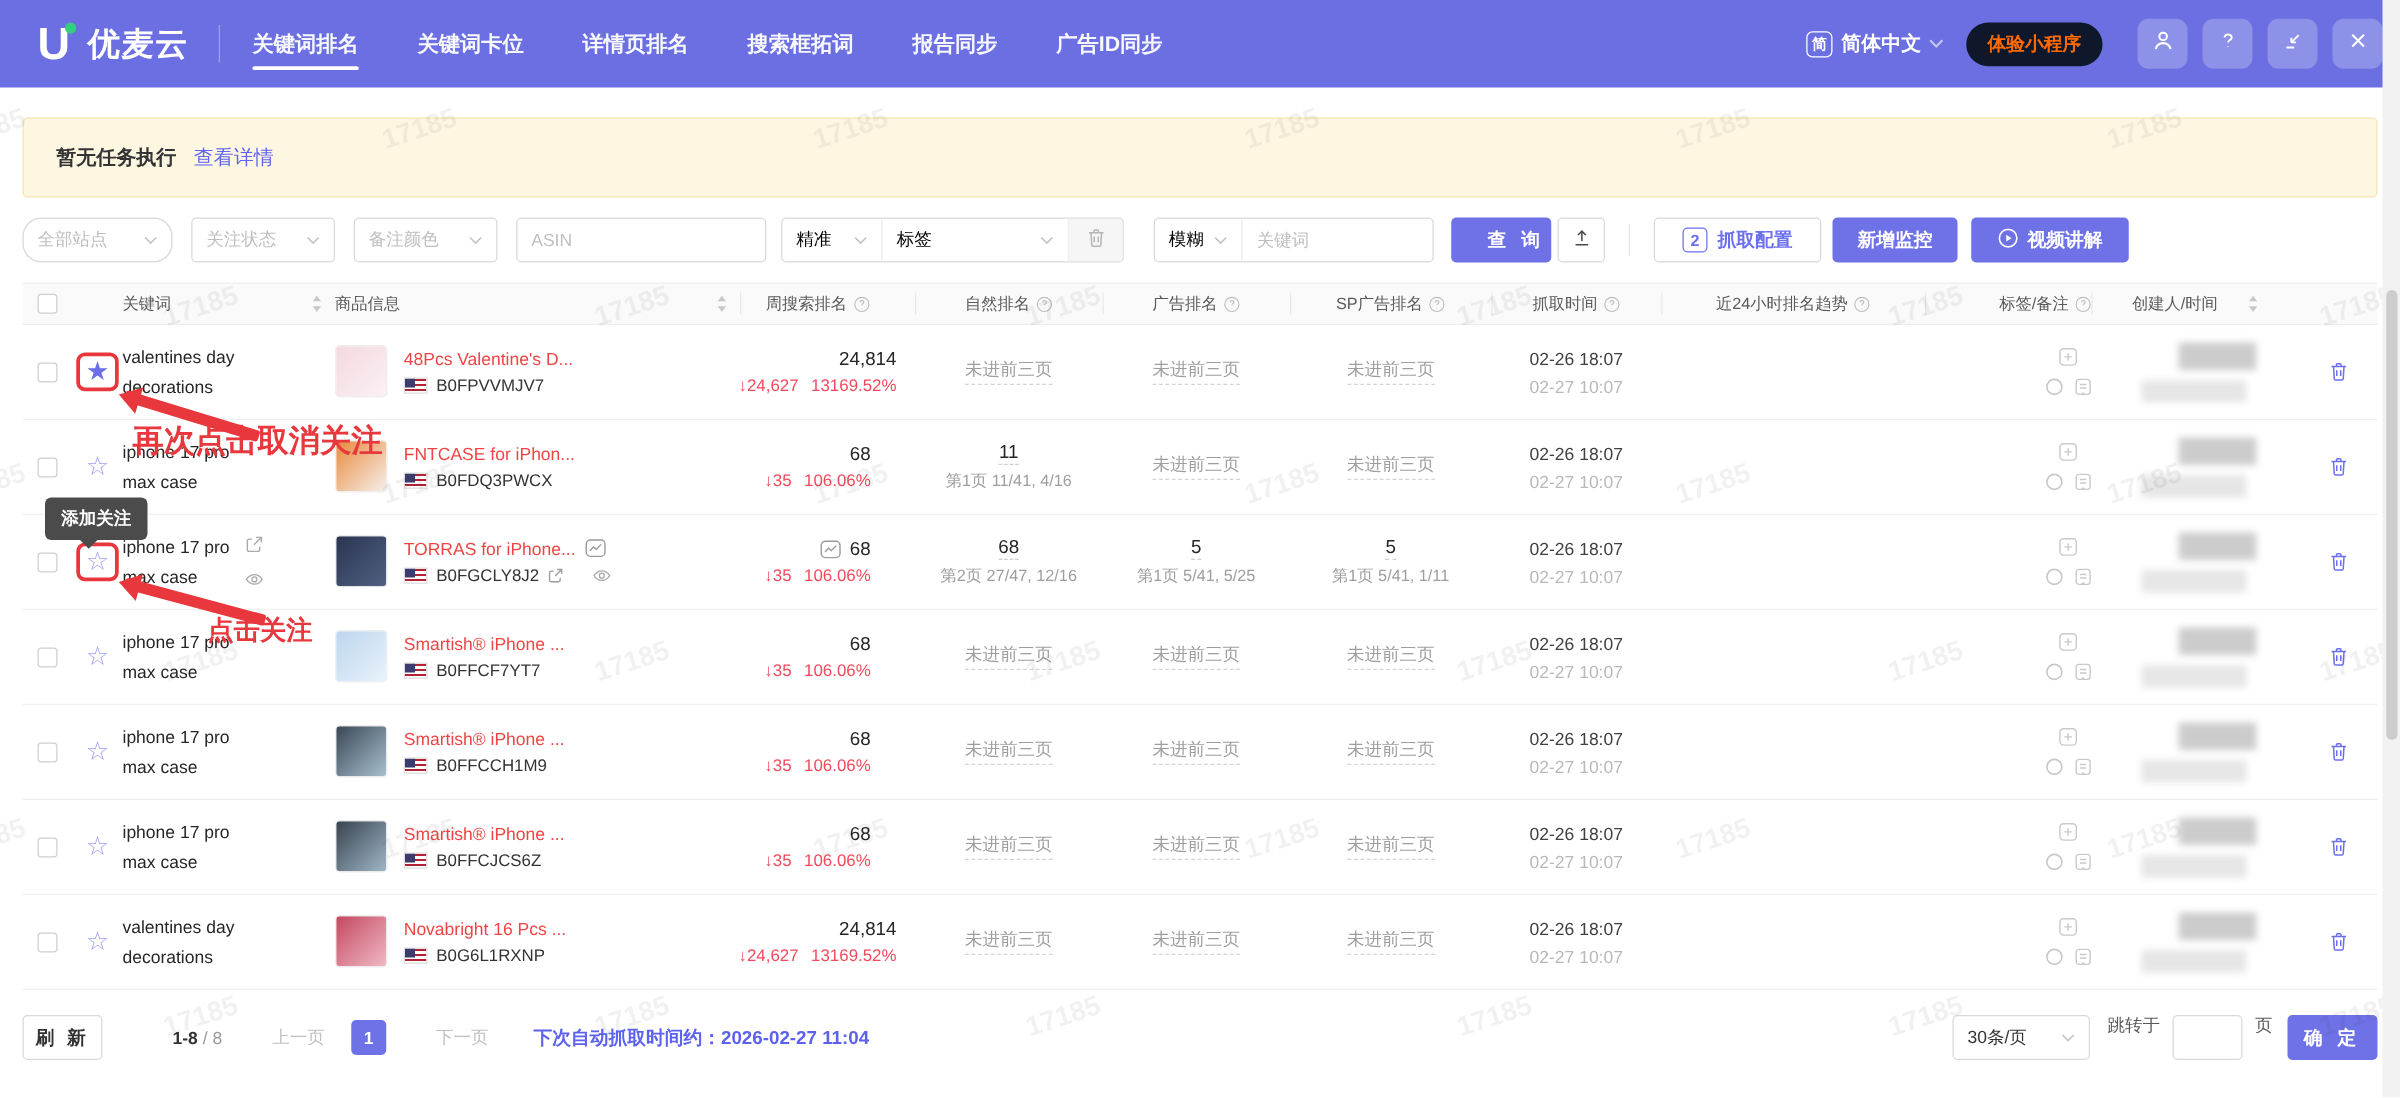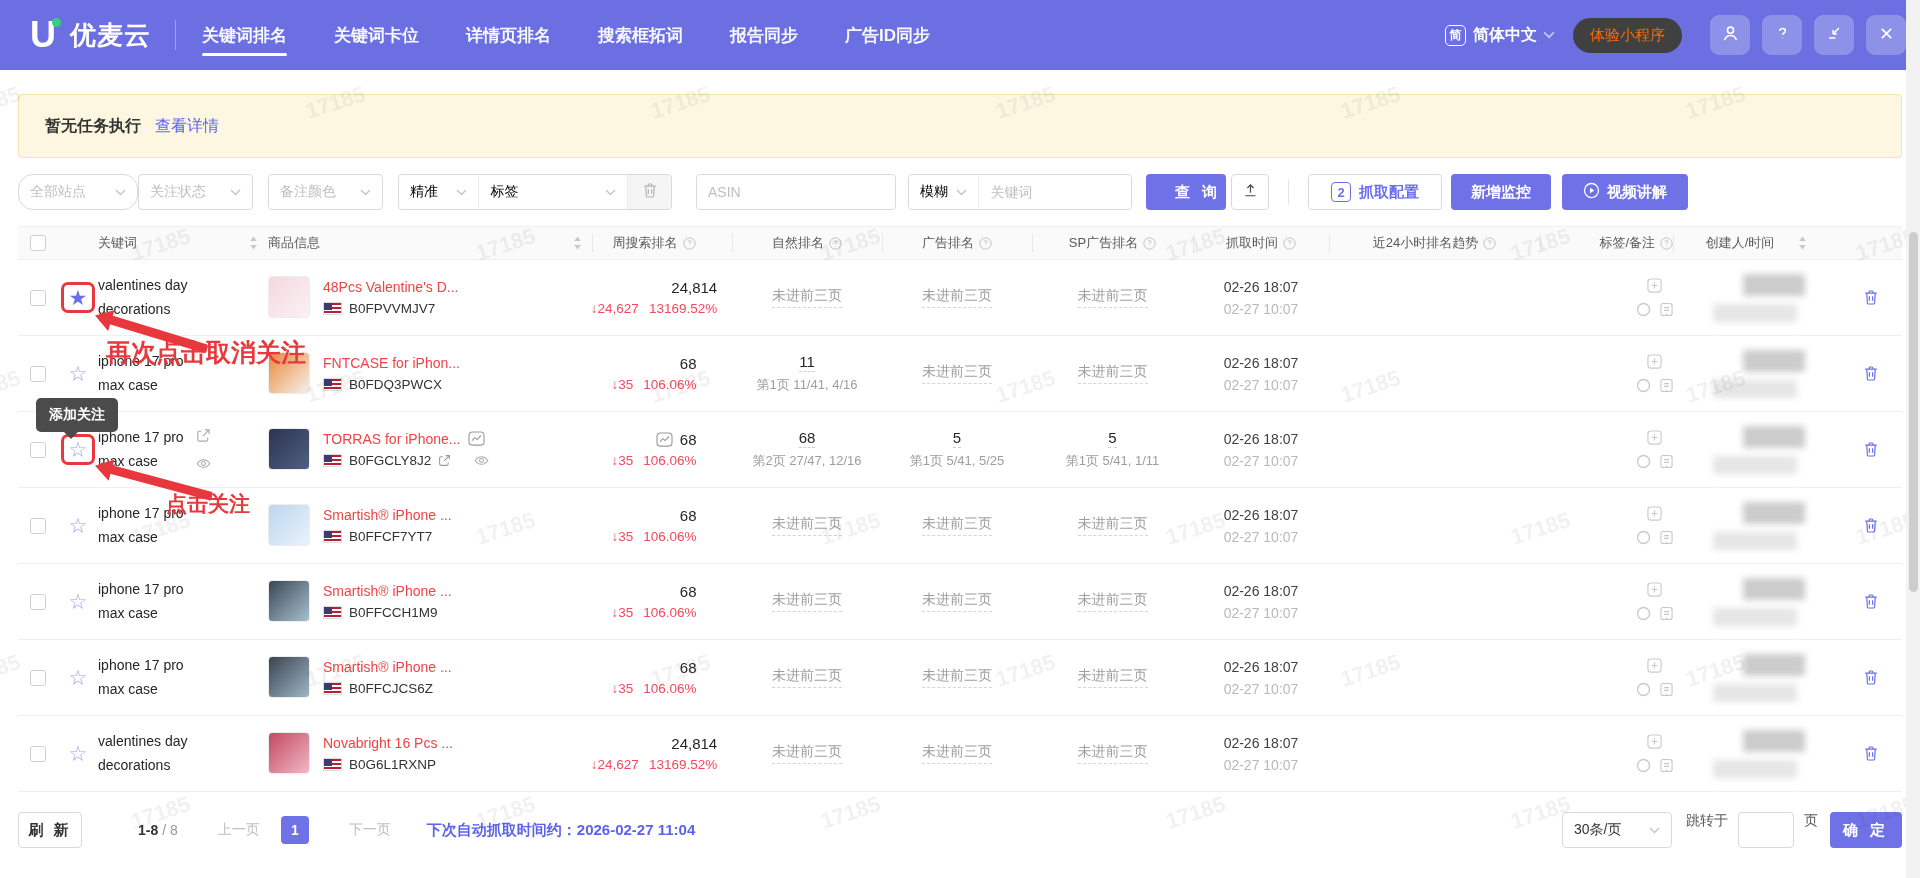--- a/index.html
+++ b/index.html
@@ -15,35 +15,35 @@
   .logo-text { color:#fff; font-size:26px; font-weight:700; margin-left:14px; letter-spacing:1px; }
   .nav-divider { width:1px; height:30px; background:rgba(255,255,255,.35); margin:0 26px 0 24px; }
   .nav-items { display:flex; align-items:center; height:70px; }
   .nav-item { position:relative; color:rgba(255,255,255,.95); font-size:17px; font-weight:700; margin-right:47px; height:70px; display:flex; align-items:center; cursor:pointer; }
   .nav-item.active::after { content:""; position:absolute; left:0; right:0; bottom:14px; height:3px; border-radius:2px; background:#fff; }
   .nav-right { margin-left:auto; display:flex; align-items:center; }
   .lang { display:flex; align-items:center; color:#fff; cursor:pointer; margin-right:18px; }
   .lang-icon { width:21px; height:21px; border:1.6px solid #fff; border-radius:5px; font-size:12px; font-weight:700; display:flex; align-items:center; justify-content:center; margin-right:7px; }
   .lang-label { font-size:16px; font-weight:700; }
   .lang .chev { margin-left:6px; opacity:.75; display:flex; }
-  .pill { background:#404040; color:#ff6a00; font-size:15px; font-weight:400; border-radius:999px; padding:8px 17px; margin-right:16px; cursor:pointer; }
+  .pill { background:#0f172a; color:#ff6a00; font-size:15px; font-weight:700; border-radius:999px; padding:8px 17px; margin-right:16px; cursor:pointer; }
   .nav-btn { width:40px; height:40px; border-radius:9px; background:rgba(255,255,255,.24); display:flex; align-items:center; justify-content:center; margin-left:12px; cursor:pointer; }
 
   
   .notice { margin:24px 18px 0; height:64px; background:#fdf7e2; border:1px solid #f3e5ad; border-radius:4px; display:flex; align-items:center; padding:0 26px; }
   .notice-text { font-size:16px; font-weight:700; color:#333; }
   .notice-link { font-size:16px; color:#6065ee; margin-left:14px; cursor:pointer; }
 
   
   .filters { margin:16px 18px 0; display:flex; align-items:center; height:36px; font-size:14px; }
   .ctrl { height:36px; border:1px solid #d9d9d9; border-radius:4px; background:#fff; display:flex; align-items:center; }
   .sel { justify-content:space-between; padding:0 11px; cursor:pointer; }
   .sel .ph { color:#bfbfbf; }
   .chev { display:flex; align-items:center; }
-  .w-site{width:120px;border-radius:15px;} .w-follow{width:115px;margin-right:15px;} .w-color{width:115px;margin-right:15px;}
+  .w-site{width:120px;margin-right:15px;border-radius:15px;} .w-follow{width:115px;margin-right:15px;} .w-color{width:115px;margin-right:15px;}
   .in-asin { width:200px; margin-right:12px; padding:0 11px; }
   .in-asin input, .grp input { border:none; outline:none; width:100%; font-size:14px; color:#333; background:transparent; }
   .in-asin input::placeholder, .grp input::placeholder { color:#bfbfbf; }
   .grp { margin-right:0; }
   .grp .seg { height:100%; display:flex; align-items:center; padding:0 11px; }
   .grp .seg + .seg { border-left:1px solid #ececec; }
   .seg-sel { cursor:pointer; justify-content:space-between; display:flex; }
   .seg-trash { width:44px; background:#f5f5f5; color:#b5b5b5; justify-content:center; cursor:pointer; border-radius:0 4px 4px 0; }
   .g1 { width:274px; margin-right:24px; }
   .g1 .s-exact { width:80px; } .g1 .s-tag { width:150px; }
@@ -223,20 +223,23 @@
         </span>
     </div>
     <div class="ctrl sel w-color">
       <span class="ph">备注颜色</span>
         <span class="chev">
           <svg width="11" height="7" viewBox="0 0 11 7" fill="none" stroke="#c4c4c4" stroke-width="1.4">
             <path d="M1 1l4.5 4.5L10 1"></path>
           </svg>
         </span>
     </div>
+    <div class="ctrl in-asin">
+      <input placeholder="ASIN" style="">
+    </div>
     <div class="ctrl grp g1">
       <div class="seg seg-sel s-exact">
         <span class="val">精准</span>
           <span class="chev">
             <svg width="11" height="7" viewBox="0 0 11 7" fill="none" stroke="#c4c4c4" stroke-width="1.4">
               <path d="M1 1l4.5 4.5L10 1"></path>
             </svg>
           </span>
       </div>
       <div class="seg seg-sel s-tag">
@@ -245,23 +248,20 @@
             <svg width="11" height="7" viewBox="0 0 11 7" fill="none" stroke="#c4c4c4" stroke-width="1.4">
               <path d="M1 1l4.5 4.5L10 1"></path>
             </svg>
           </span>
       </div>
       <div class="seg seg-trash">
           <span><svg viewBox="0 0 16 17" width="16" height="17" fill="none" stroke="currentColor" stroke-width="1.2">
               <path d="M2.2 4.2h11.6M6.2 4V2.9c0-.5.4-.9.9-.9h1.8c.5 0 .9.4.9.9V4M3.8 4.4l.6 9.5c0 .6.5 1.1 1.1 1.1h5c.6 0 1-.5 1.1-1.1l.6-9.5M6.4 7.2v4.6M9.6 7.2v4.6"></path>
             </svg></span>
         </div>
-    </div>
-    <div class="ctrl in-asin">
-      <input placeholder="ASIN" style="">
     </div>
     <div class="ctrl grp g2">
       <div class="seg seg-sel s-fuzzy">
         <span class="val">模糊</span>
           <span class="chev">
             <svg width="11" height="7" viewBox="0 0 11 7" fill="none" stroke="#c4c4c4" stroke-width="1.4">
               <path d="M1 1l4.5 4.5L10 1"></path>
             </svg>
           </span>
       </div>

